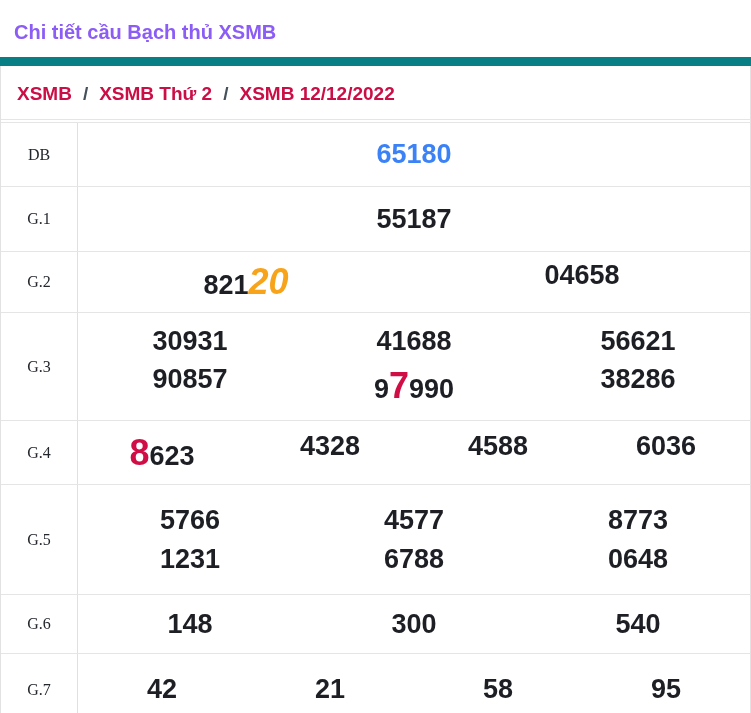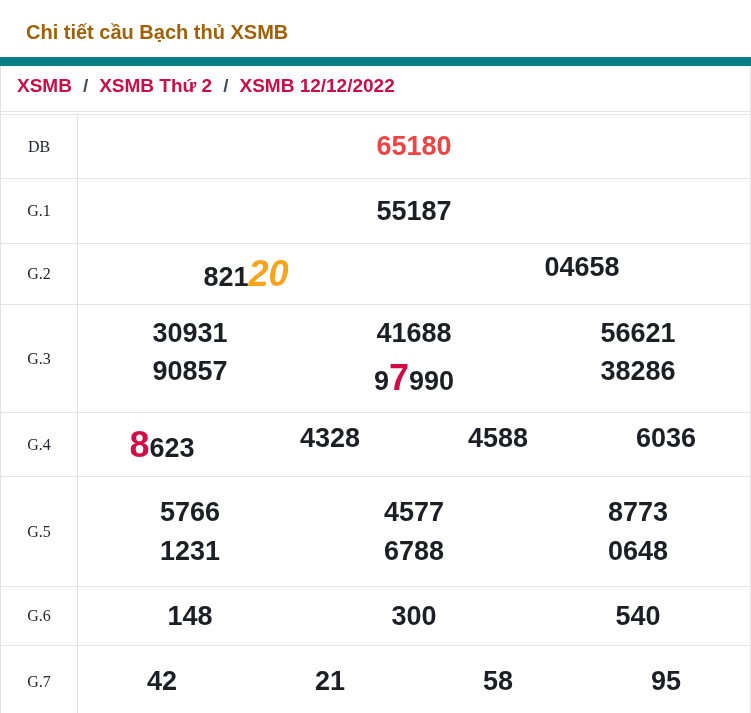--- a/index.html
+++ b/index.html
@@ -5,42 +5,42 @@
   * { box-sizing: border-box; }
   html, body { margin: 0; padding: 0; }
   body {
     width: 751px;
     height: 713px;
     overflow: hidden;
     background: #ffffff;
     font-family: "Liberation Sans", sans-serif;
   }
   .page-title {
-    margin: 0 0 13px 12px;
+    margin: 0 0 13px 0;
     padding: 20px 0 0 14px;
     font-size: 20px;
     font-weight: bold;
-    color: #a16207;
+    color: #8b5cf6;
     line-height: 24px;
   }
   .accent-bar {
     height: 9px;
     background: #087f84;
   }
   .panel {
     border: 1px solid #e2e2e2;
     border-top: none;
     min-height: 680px;
     background: #fff;
   }
   .breadcrumb {
     display: flex;
     align-items: center;
     gap: 11px;
-    padding: 9px 16px 14px 16px;
+    padding: 17px 16px 14px 16px;
     font-size: 19px;
     font-weight: bold;
     border-bottom: 1px solid #e5e5e5;
   }
   .crumb {
     color: #cb0e45;
     text-decoration: none;
     cursor: pointer;
   }
   .crumb-sep {
@@ -84,21 +84,21 @@
   .t-line { display: flex; }
   .t-cell {
     flex: 1;
     text-align: center;
     font-size: 27px;
     font-weight: bold;
     color: #1d1f24;
     line-height: 1.42;
     white-space: nowrap;
   }
-  .hl-red { color: #ef4444; }
+  .hl-red { color: #3b82f6; }
   .hl-red-big { color: #d00e45; font-size: 36px; }
   .hl-orange-big { color: #f7a41b; font-size: 36px; font-style: italic; }
 </style>
 </head>
 <body>
 
 <div class="page">
   <h1 class="page-title">Chi tiết cầu Bạch thủ XSMB</h1>
   <div class="accent-bar"></div>
   <div class="panel">

